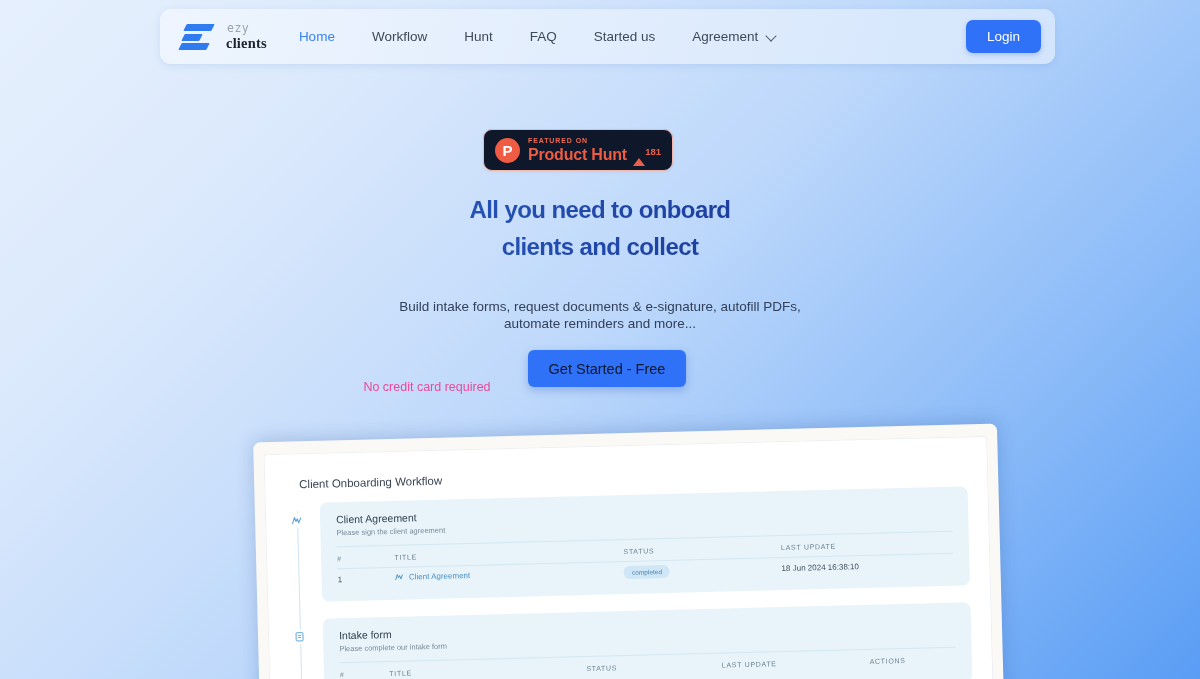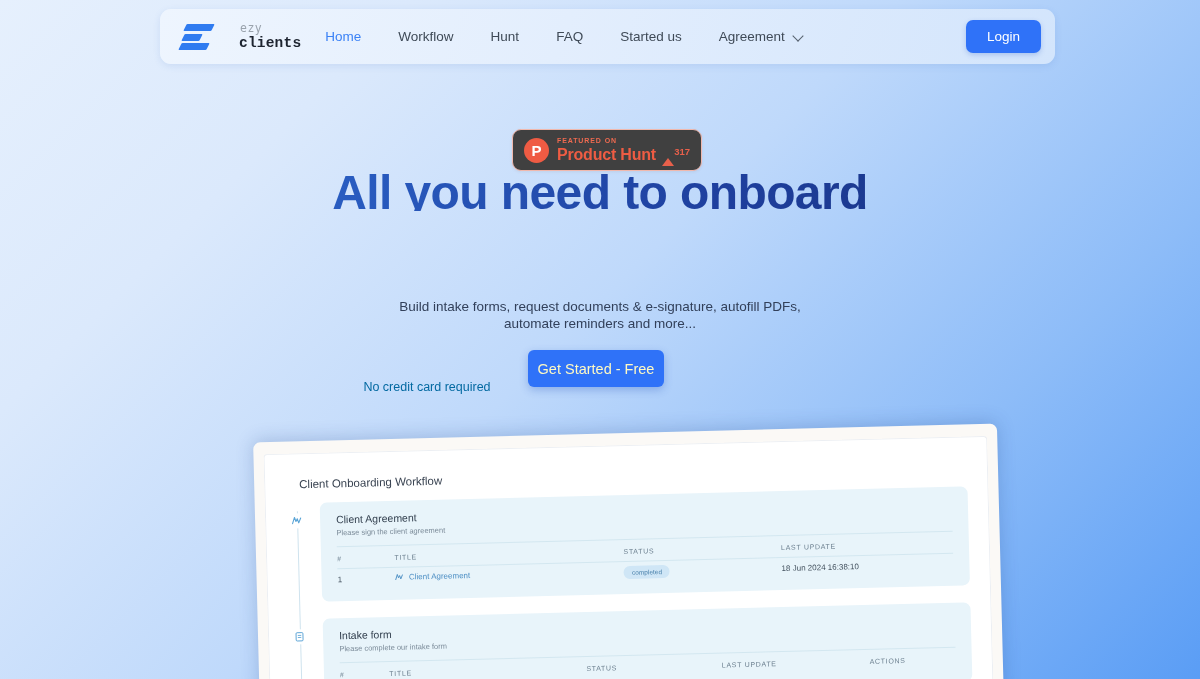--- a/index.html
+++ b/index.html
@@ -12,37 +12,37 @@
   .page { position: relative; width: 1200px; height: 679px; overflow: hidden; }
 
   
   .navbar {
     position: absolute; left: 160px; top: 9px; width: 895px; height: 55px;
     background: linear-gradient(110deg, #eef5fe 0%, #e3eefd 45%, #d3e5fc 100%);
     border-radius: 11px;
     box-shadow: 0 2px 7px rgba(60,110,190,0.13);
     display: flex; align-items: center; padding: 0 14px 0 20px;
   }
-  .logo { display: flex; align-items: center; gap: 25px; margin-right: 24px; }
+  .logo { display: flex; align-items: center; gap: 12px; margin-right: 32px; }
   .logo-mark { width: 34px; height: 30px; position: relative; }
   .logo-mark i {
     position: absolute; display: block; height: 7px; border-radius: 1px;
     background: #2f7bf0; transform: skewX(-26deg);
   }
   .logo-mark i.b1 { top: 2px;  left: 5px;  width: 28px; }
   .logo-mark i.b2 { top: 12px; left: 3px;  width: 18px; }
   .logo-mark i.b3 { top: 21px; left: 0px;  width: 28px; }
   .logo-text { line-height: 1; }
   .logo-text .ezy {
     display: block; font-size: 11.5px; color: #9aa3ad; letter-spacing: .5px;
     font-family: "DejaVu Sans Mono", monospace; margin-bottom: 1px; padding-left: 1px;
   }
   .logo-text .clients {
     display: block; font-size: 14.5px; color: #1d2430; font-weight: bold;
-    letter-spacing: .2px; font-family: Liberation Mono, monospace;
+    letter-spacing: .2px; font-family: Liberation Serif, serif;
   }
   .nav-links { display: flex; align-items: center; gap: 37px; }
   .nav-link {
     font-size: 13.5px; color: #3f4a57; cursor: pointer; white-space: nowrap;
   }
   .nav-link.active { color: #3b82f6; }
   .nav-link.has-caret { display: flex; align-items: center; gap: 9px; }
   .caret { display:inline-block; width: 9px; height: 9px; position: relative; }
   .caret::after {
     content:""; position:absolute; left:0; top:0;
@@ -52,22 +52,22 @@
   .login-btn {
     margin-left: auto; background: #2f72f8; color: #fff; font-size: 13.5px;
     padding: 9px 21px; border-radius: 7px; border: none; cursor: pointer;
     box-shadow: 0 2px 5px rgba(40,90,200,.25); font-family: "Liberation Sans", sans-serif;
   }
 
   
   .hero { position: absolute; top: 0; left: 0; width: 1200px; text-align: center; }
 
   .ph-badge {
-    position: absolute; left: 512px; top: 129px; width: 190px; height: 42px;
-    background: #404040; border: 1px solid #f0b8ad; border-radius: 9px;
+    position: absolute; left: 483px; top: 129px; width: 190px; height: 42px;
+    background: #0f172a; border: 1px solid #f0b8ad; border-radius: 9px;
     display: flex; align-items: center; padding: 0 11px;
     box-shadow: 0 1px 3px rgba(120,80,70,.10);
   }
   .ph-icon {
     width: 25px; height: 25px; border-radius: 50%; background: #ef5b43;
     position: relative; flex: none; margin-right: 8px;
   }
   .ph-icon::before {
     content: "P"; position: absolute; left: 0; top: 0; width: 25px; height: 25px;
     display: flex; align-items: center; justify-content: center;
@@ -80,42 +80,42 @@
   }
   .ph-name { font-size: 16px; color: #ee5c43; font-weight: bold; display: block; letter-spacing: -.2px; }
   .ph-votes { text-align: center; line-height: 1; margin-left: 4px; }
   .ph-tri {
     width: 0; height: 0; border-left: 6px solid transparent; border-right: 6px solid transparent;
     border-bottom: 8px solid #e8604b; margin: 0 auto 2px;
   }
   .ph-count { font-size: 9.5px; color: #e8604b; font-weight: bold; }
 
   .headline {
-    position: absolute; left: 0; top: 174px; width: 1200px;
-    font-size: 48px; line-height: 37px; font-weight: bold; letter-spacing: -0.6px;
+    position: absolute; left: 0; top: 191px; width: 1200px;
+    font-size: 24px; line-height: 37px; font-weight: bold; letter-spacing: -0.6px;
     background: linear-gradient(100deg, #2f6fd0 0%, #2a5fc4 25%, #1e3f9e 60%, #162d72 100%);
     -webkit-background-clip: text; background-clip: text; color: transparent;
     -webkit-text-fill-color: transparent;
   }
   .headline span { display: block; }
 
   .subtitle {
     position: absolute; left: 380px; top: 298px; width: 440px;
     font-size: 13.5px; line-height: 17px; color: #32405a;
   }
 
   .cta-btn {
-    position: absolute; left: 528px; top: 350px; width: 136px; height: 37px;
-    background: #2f72f8; color: #fef9c3; border: none; border-radius: 6px;
+    position: absolute; left: 528px; top: 350px; width: 158px; height: 37px;
+    background: #2f72f8; color: #0f172a; border: none; border-radius: 6px;
     font-size: 14.5px; cursor: pointer; font-family: "Liberation Sans", sans-serif;
     box-shadow: 0 3px 8px rgba(30,80,190,.30);
   }
   .no-card {
     position: absolute; left: 330px; top: 380px; width: 194px;
-    font-size: 12.5px; color: #0369a1; text-align: center;
+    font-size: 12.5px; color: #ec4899; text-align: center;
   }
 
   
   .mockup-wrap {
     position: absolute; left: 253px; top: 433px; width: 744px; height: 300px;
     transform: rotate(-1.45deg); transform-origin: 50% 0%;
   }
   .mockup-frame {
     width: 744px; height: 300px; background: #fbf9f6;
     border-radius: 7px 7px 0 0; padding: 12px 10px 0 10px;
@@ -203,26 +203,27 @@
   <div class="hero">
 
     <div class="ph-badge">
       <span class="ph-icon"></span>
       <span class="ph-texts">
         <span class="ph-featured">FEATURED ON</span>
         <span class="ph-name">Product Hunt</span>
       </span>
       <span class="ph-votes">
         <span class="ph-tri"></span>
-        <span class="ph-count">317</span>
+        <span class="ph-count">181</span>
       </span>
     </div>
 
     <h1 class="headline">
       <span>All you need to onboard</span>
+      <span>clients and collect</span>
     </h1>
 
     <p class="subtitle">Build intake forms, request documents &amp; e-signature, autofill PDFs, automate reminders and more...</p>
 
     <button class="cta-btn">Get Started - Free</button>
 
     <div class="no-card">No credit card required</div>
   </div>
 
   <div class="mockup-wrap">

